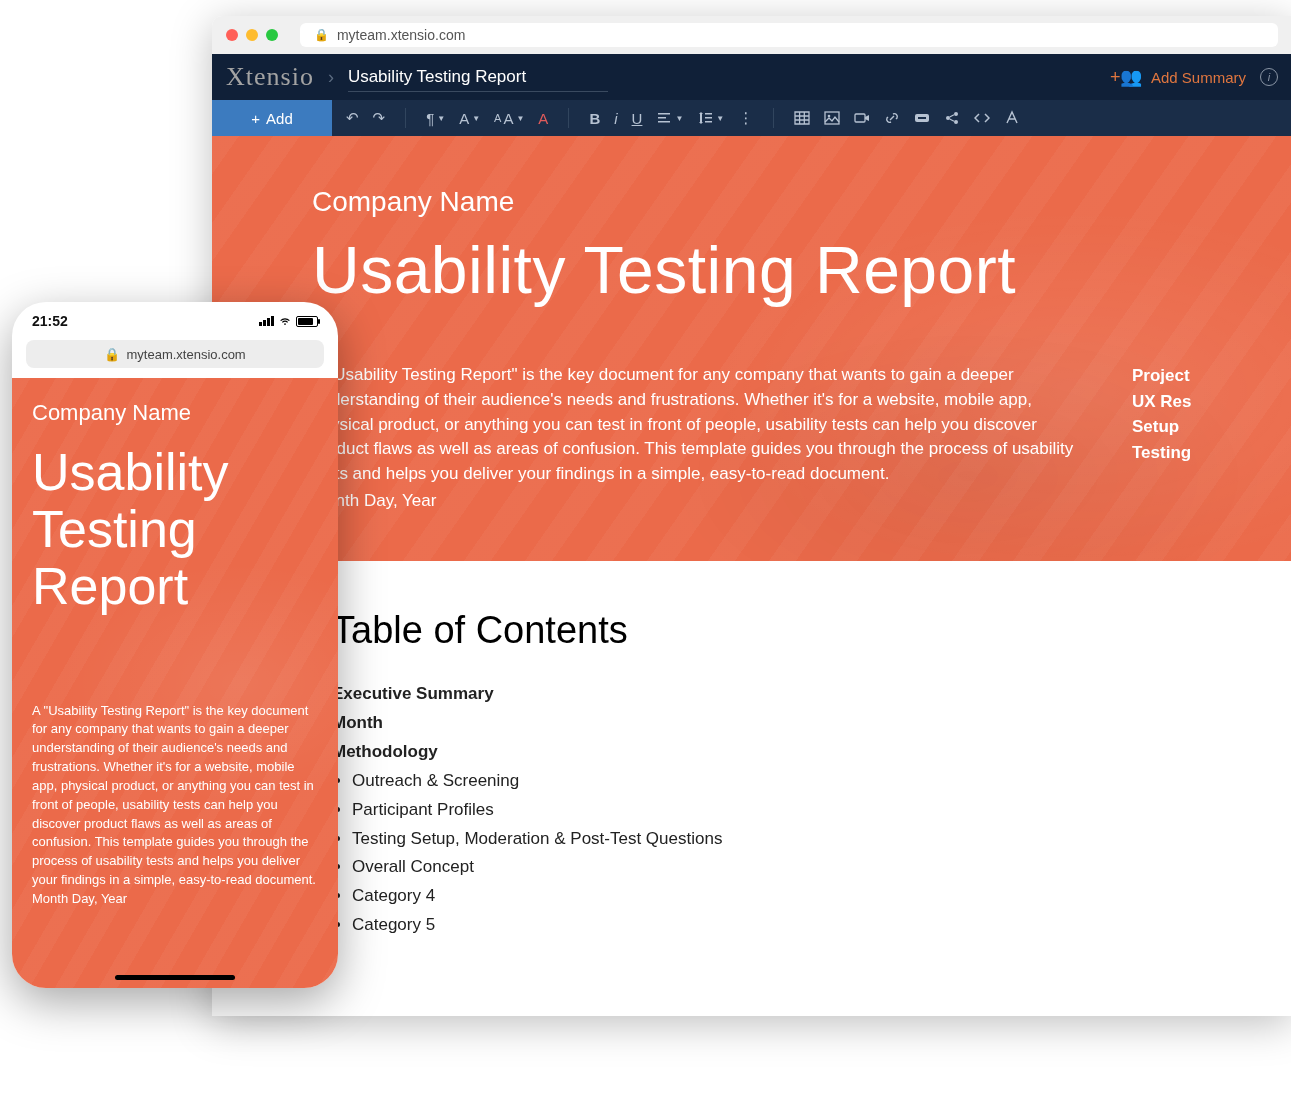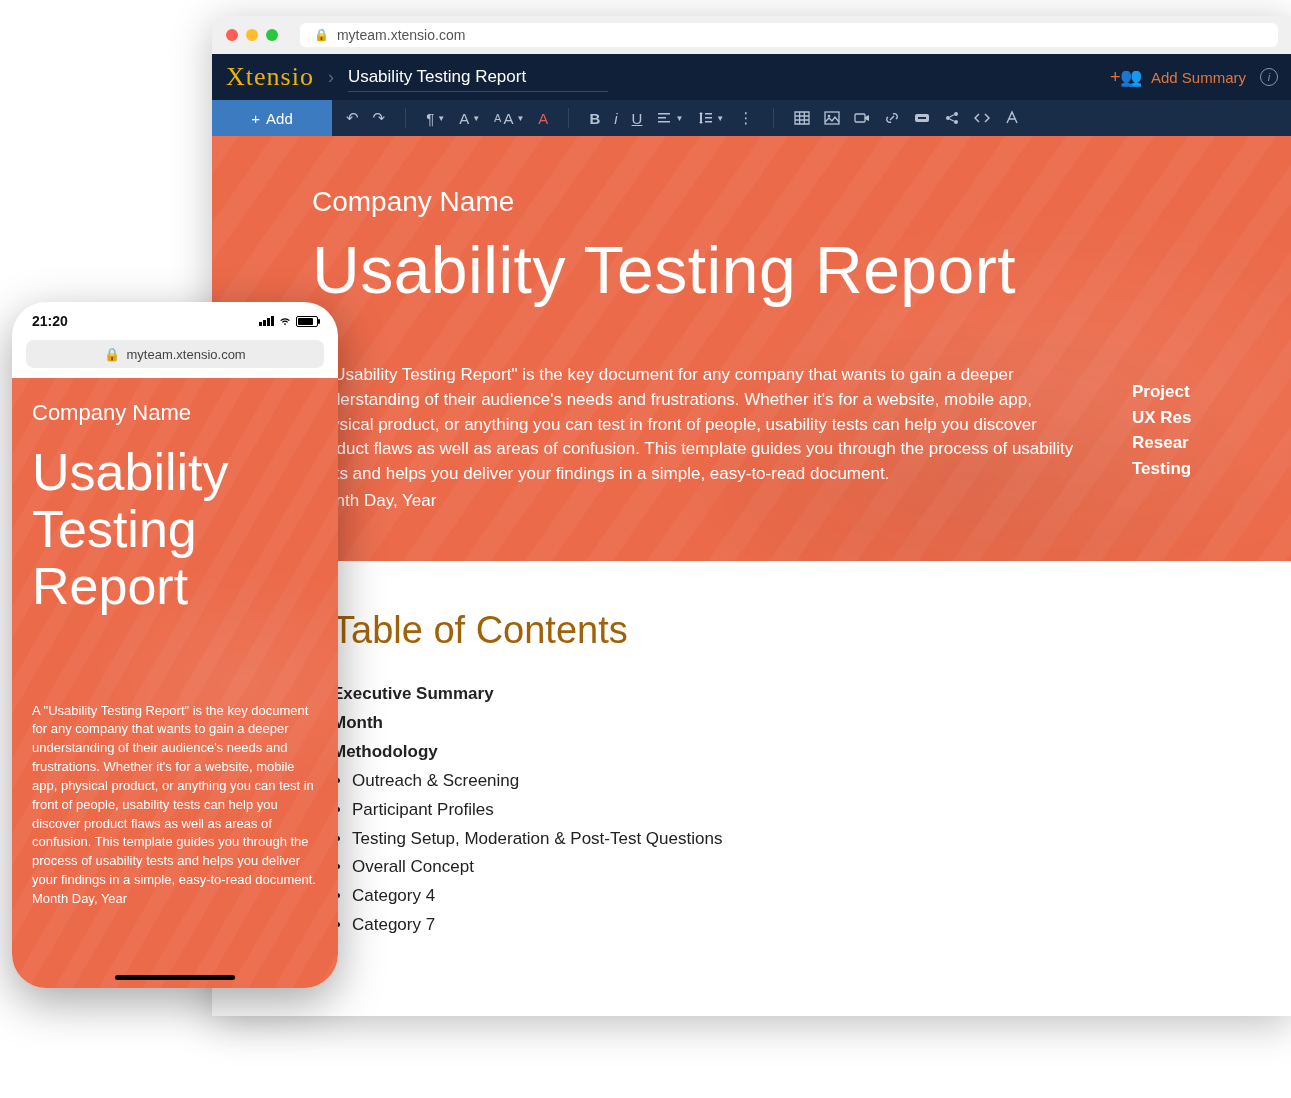--- a/index.html
+++ b/index.html
@@ -56,21 +56,21 @@
   height:46px;
   display:flex;
   align-items:center;
   padding:0 14px;
   gap:14px;
   color:#cfd6df;
 }
 .logo {
   font-family: "Brush Script MT", cursive;
   font-size:26px;
-  color:#eab308;
+  color:#a3a3a3;
   letter-spacing:1px;
 }
 .crumb-sep { color:#5b6b80; font-size:18px; }
 .doc-title {
   color:#fff;
   font-size:17px;
   padding:4px 0;
   border-bottom:1px solid #3a4a60;
   min-width:260px;
 }
@@ -125,25 +125,25 @@
     radial-gradient(ellipse 600px 300px at 80% 60%, rgba(255,255,255,.08), transparent 60%),
     radial-gradient(ellipse 500px 260px at 70% 80%, rgba(0,0,0,.06), transparent 60%),
     repeating-linear-gradient(125deg, rgba(255,255,255,.04) 0 22px, transparent 22px 50px);
 }
 .doc-hero > * { position:relative; }
 .company-name { font-size:28px; font-weight:400; margin-bottom:18px; }
 .doc-main-title { font-size:66px; font-weight:300; line-height:1.05; letter-spacing:.5px; }
 .hero-lower { display:flex; gap:40px; margin-top:58px; }
 .hero-desc { font-size:17px; line-height:1.45; max-width:780px; }
 .hero-desc .date { display:block; margin-top:2px; }
-.hero-meta { font-size:17px; font-weight:700; line-height:1.5; white-space:nowrap;margin-top:16px; }
+.hero-meta { font-size:17px; font-weight:700; line-height:1.5; white-space:nowrap; }
 
 
 .doc-body { padding:48px 120px 0; color:#222; }
-.toc-heading { color:#a16207; font-size:38px; font-weight:400; margin-bottom:28px; }
+.toc-heading { color:#000000; font-size:38px; font-weight:400; margin-bottom:28px; }
 .toc { font-size:17px; line-height:1.7; }
 .toc .h { font-weight:700; }
 .toc ul { list-style:disc; margin-left:20px; }
 
 
 .phone {
   position:absolute;
   left:12px; top:302px;
   width:326px; height:686px;
   background:#fff;
@@ -307,49 +307,49 @@
     <div class="company-name">Company Name</div>
     <div class="doc-main-title">Usability Testing Report</div>
     <div class="hero-lower">
       <div class="hero-desc">
         <span>A "Usability Testing Report" is the key document for any company that wants to gain a deeper understanding of their audience's needs and frustrations. Whether it's for a website, mobile app, physical product, or anything you can test in front of people, usability tests can help you discover product flaws as well as areas of confusion. This template guides you through the process of usability tests and helps you deliver your findings in a simple, easy-to-read document.</span>
         <span class="date">Month Day, Year</span>
       </div>
       <div class="hero-meta">
         <div>Project</div>
         <div>UX Res</div>
-        <div>Resear</div>
+        <div>Setup</div>
         <div>Testing</div>
       </div>
     </div>
   </div>
 
   <div class="doc-body">
     <div class="toc-heading">Table of Contents</div>
     <div class="toc">
       <div class="h">Executive Summary</div>
       <div class="h">Month</div>
       <div class="h">Methodology</div>
       <ul>
         <li>Outreach &amp; Screening</li>
         <li>Participant Profiles</li>
         <li>Testing Setup, Moderation &amp; Post-Test Questions</li>
       </ul>
       <ul>
         <li>Overall Concept</li>
         <li>Category 4</li>
-        <li>Category 7</li>
+        <li>Category 5</li>
       </ul>
     </div>
   </div>
 </div>
 
 <div class="phone">
   <div class="phone-status">
-    <span>21:20</span>
+    <span>21:52</span>
     <span class="right">
       <span class="sig">
           <i></i>
           <i></i>
           <i></i>
           <i></i>
         </span>
       <svg class="wifi-svg" viewBox="0 0 16 16">
           <path d="M8 12.5a1 1 0 100-2 1 1 0 000 2zM4.5 9a5 5 0 017 0l-1 1a3.5 3.5 0 00-5 0zM2.5 7a8 8 0 0111 0l-1 1a6.5 6.5 0 00-9 0z" fill="#000"></path>
         </svg>

